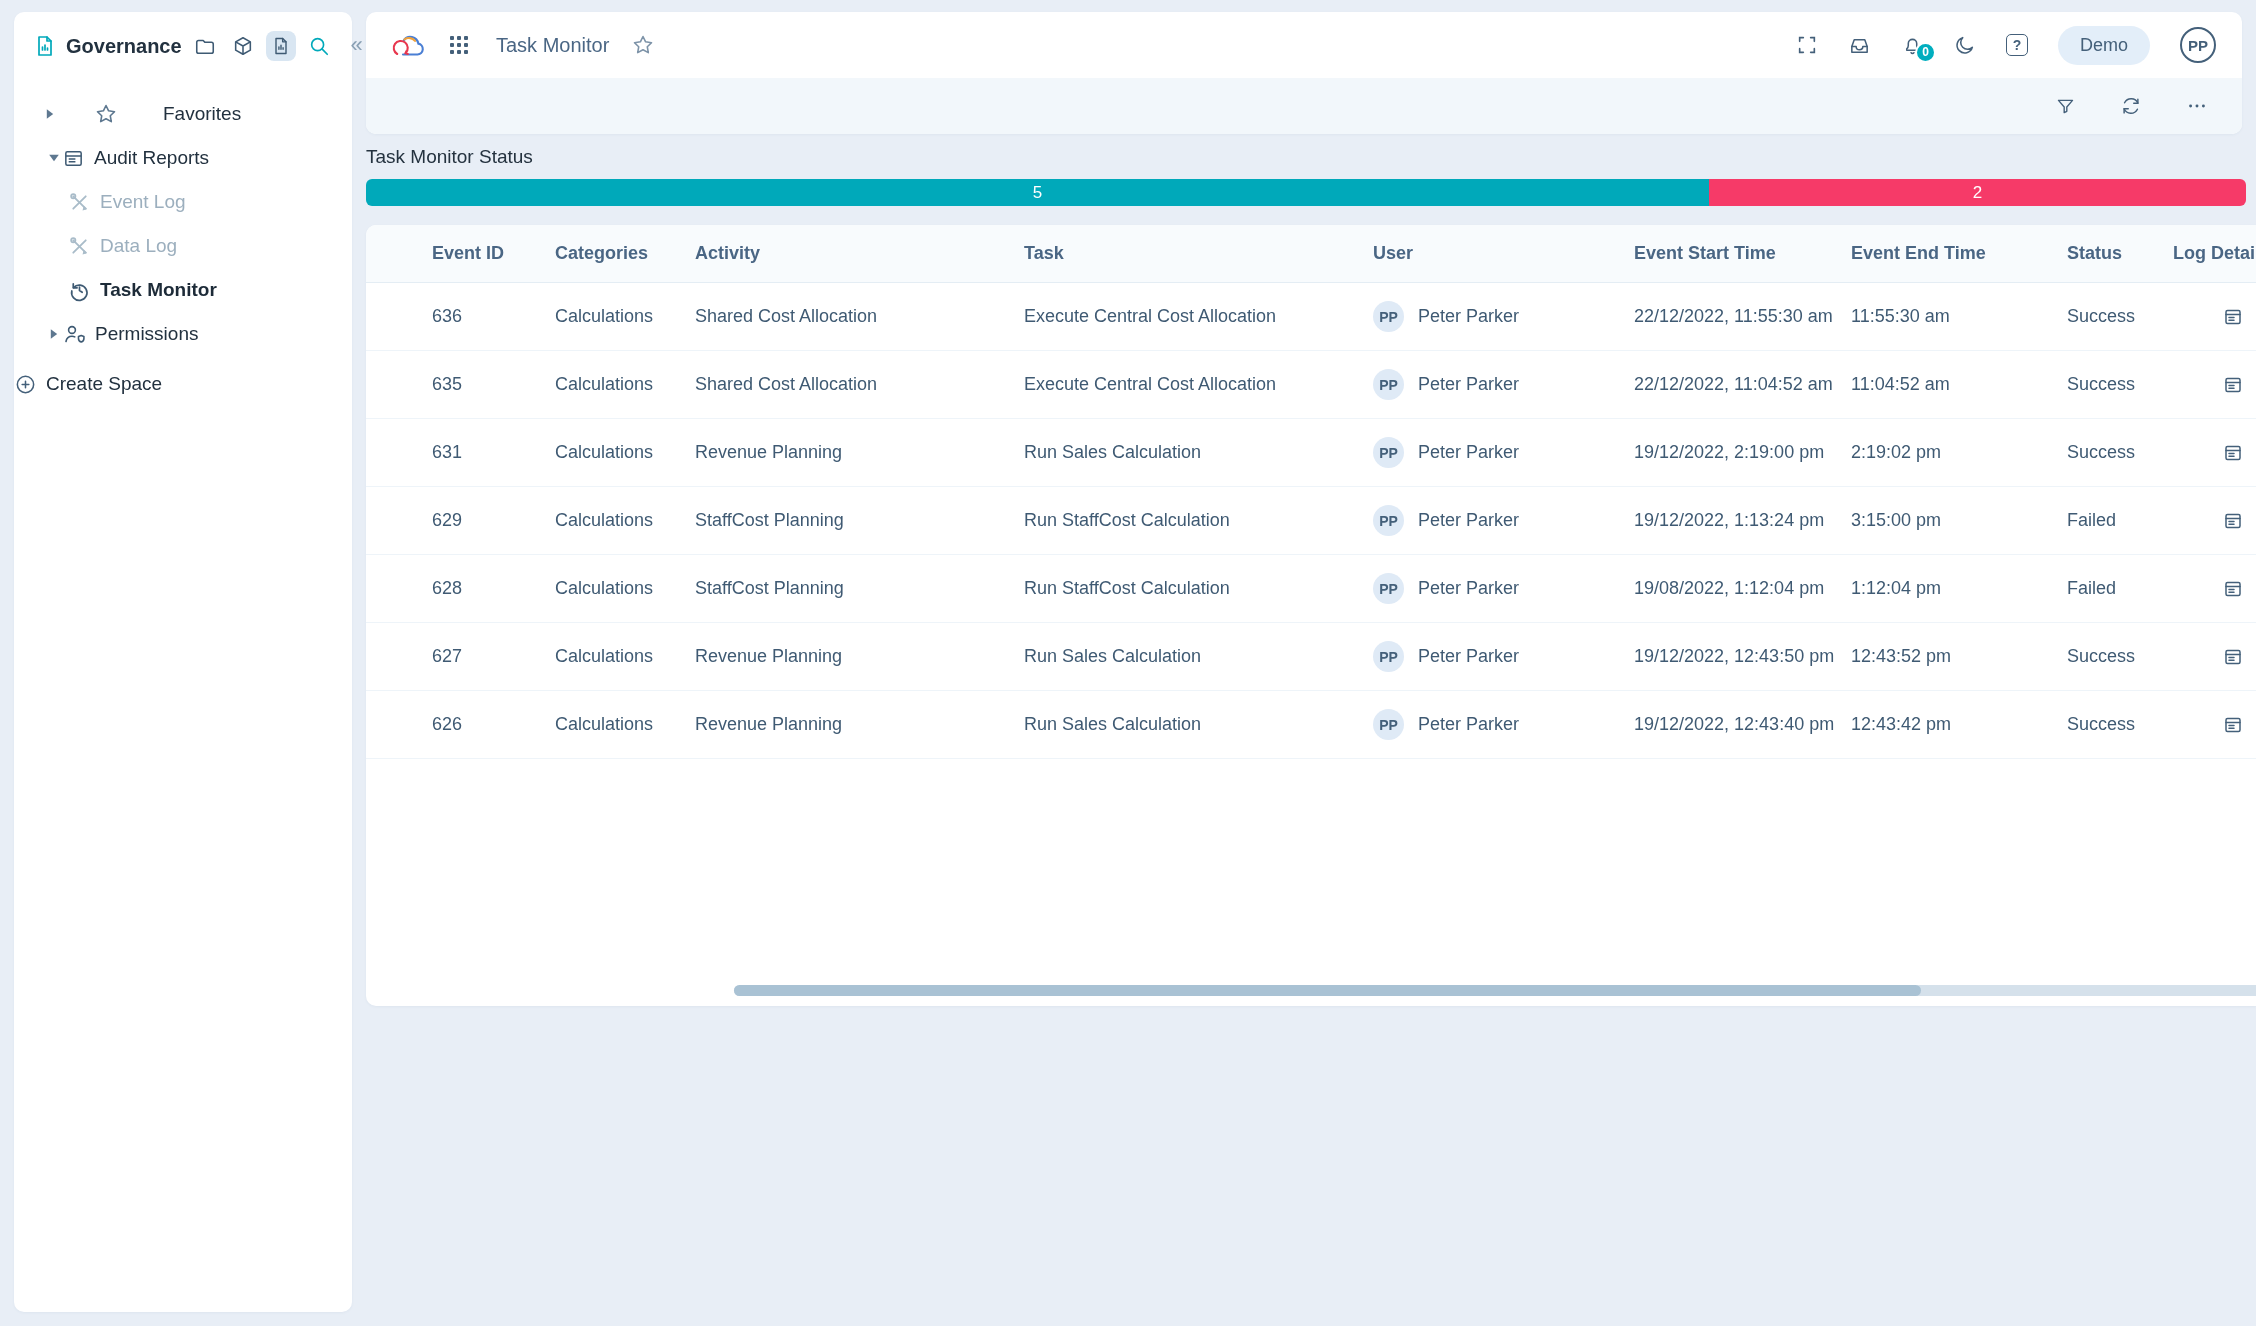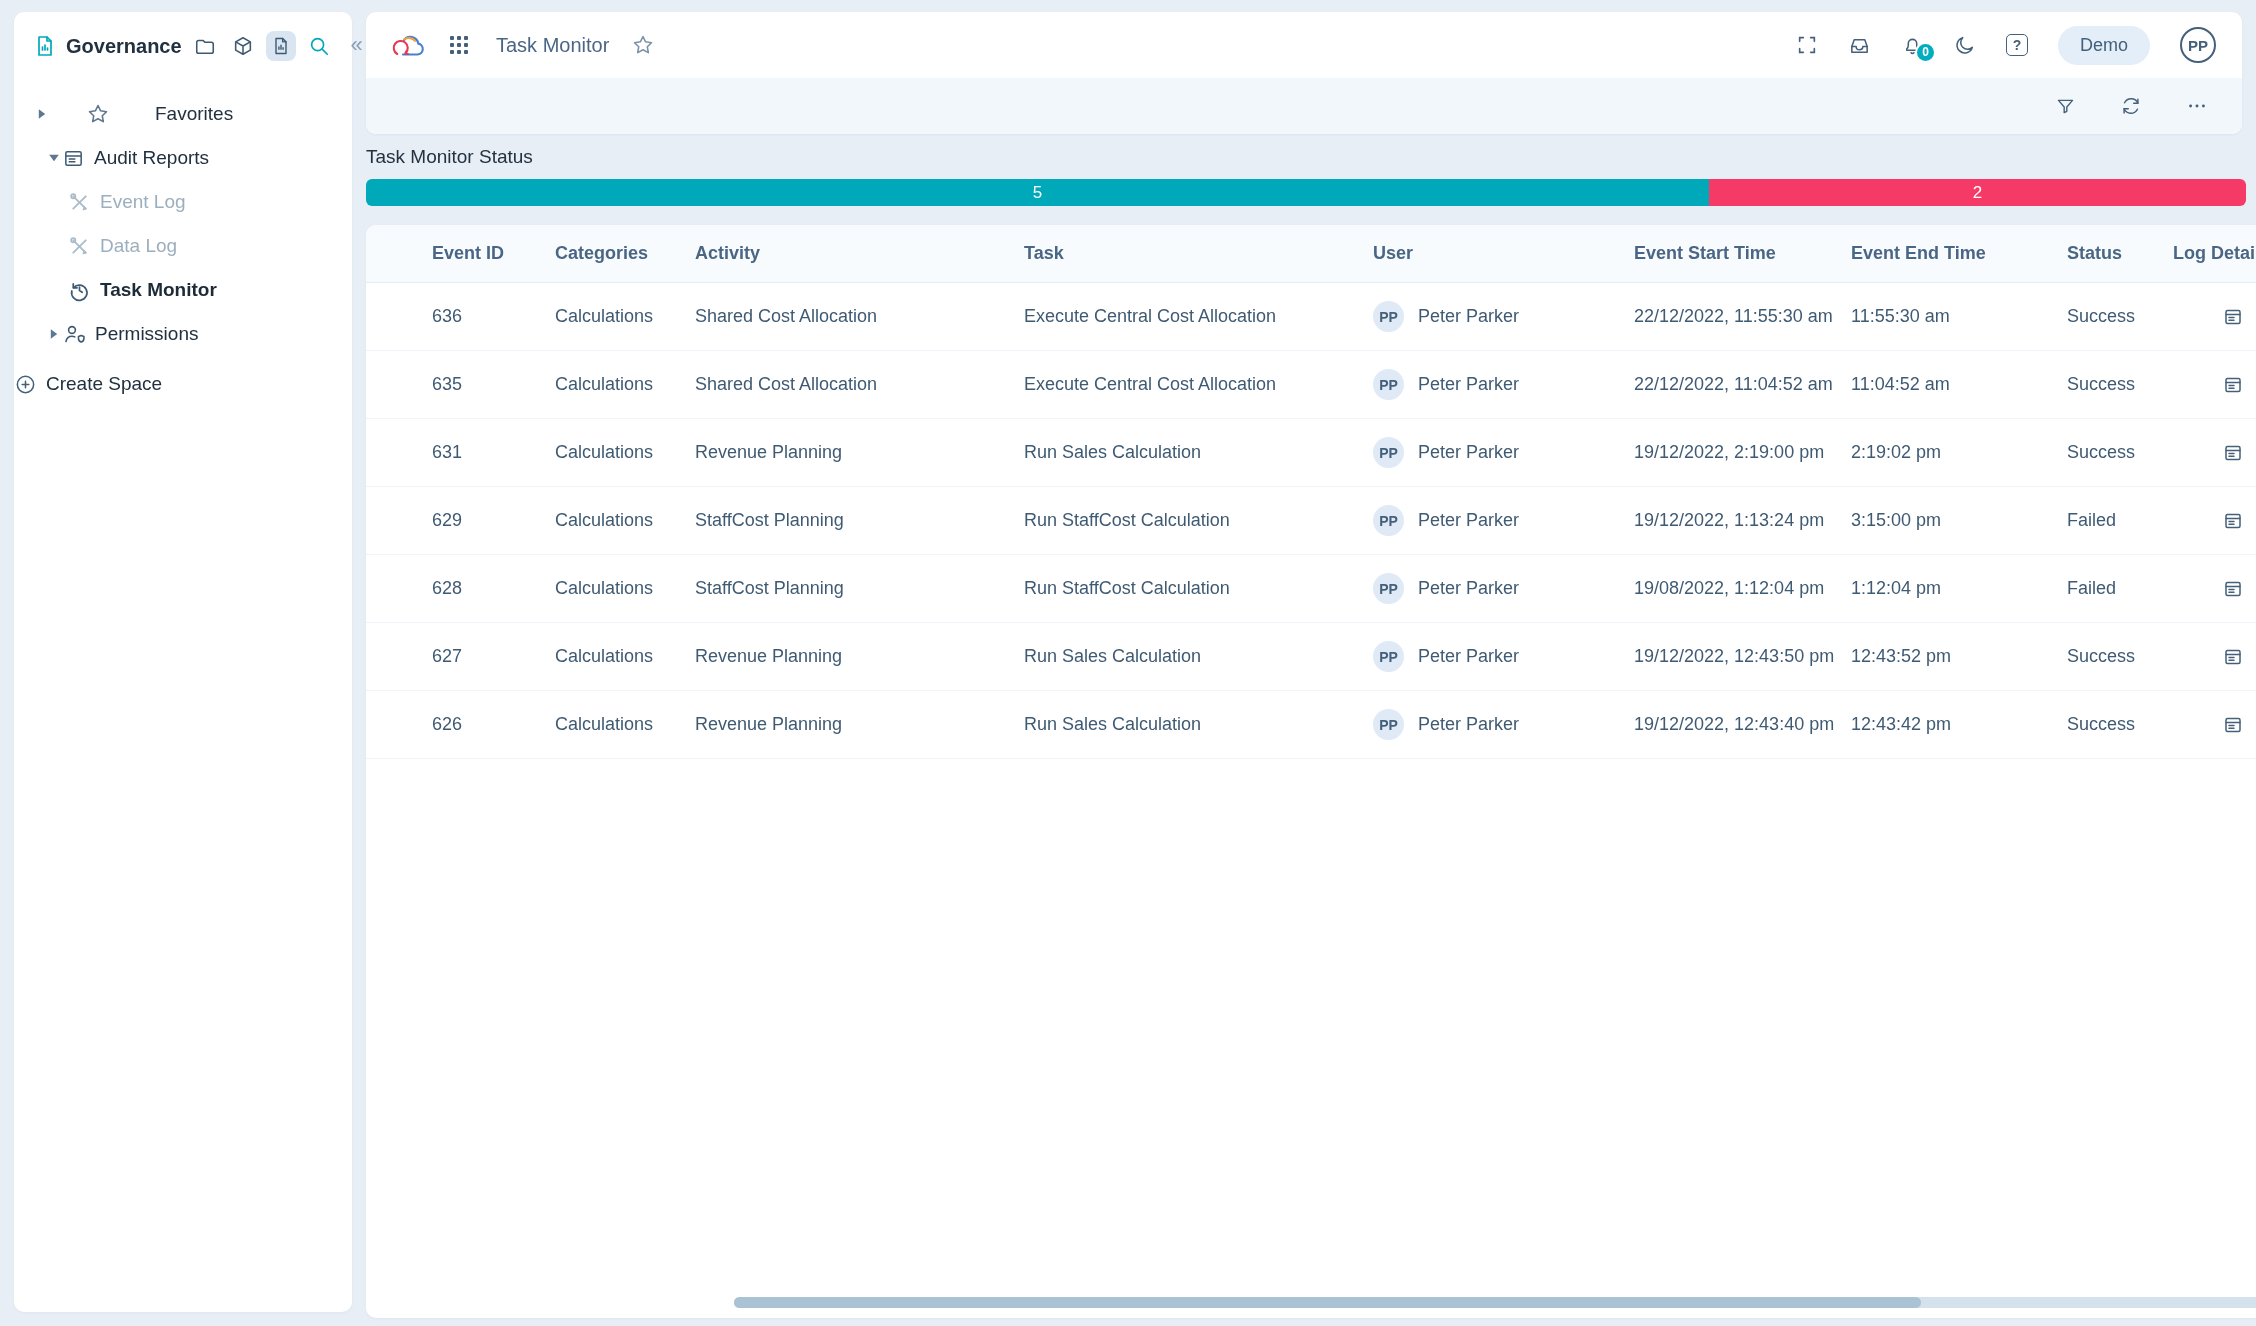--- a/index.html
+++ b/index.html
@@ -24,21 +24,21 @@
   .sb-title { font-size:20px; font-weight:700; color:#22313f; margin-right:auto; white-space:nowrap; }
   .sb-hicon { display:flex; align-items:center; justify-content:center; width:30px; height:30px; color:#3e5a73; cursor:pointer; flex:0 0 auto; }
   .sb-hicon.active { background:#d9e6f2; border-radius:8px; }
   .collapse-glyph { font-size:22px; color:#8aa0b4; line-height:1; padding-bottom:3px; }
   .teal { color:#00a9ba; }
 
   .tree { padding-top:16px; }
   .tree-item { display:flex; align-items:center; height:44px; cursor:pointer; font-size:19px; color:#22313f; font-weight:500; }
   .tree-item .caret { width:16px; display:flex; align-items:center; justify-content:center; flex:0 0 auto; }
   .tree-item .t-icon { display:flex; align-items:center; justify-content:center; margin-right:9px; color:#3e5a73; flex:0 0 auto; }
-  .lvl0 { padding-left:20px;gap:36px; }
+  .lvl0 { padding-left:28px;gap:36px; }
   .lvl1 { padding-left:32px; }
   .lvl2 { padding-left:54px; }
   .tree-item.disabled { color:#9cafbe; }
   .tree-item.disabled .t-icon { color:#a9bcc9; }
   .tree-item.active { color:#1d2b38; font-weight:600; }
   .caret-right { width:0; height:0; border-top:6px solid transparent; border-bottom:6px solid transparent; border-left:8px solid #5e7890; }
   .caret-down  { width:0; height:0; border-left:6px solid transparent; border-right:6px solid transparent; border-top:8px solid #5e7890; }
   .fp-badge {
     min-width:34px; height:25px; border:1.5px solid #8aa5bd; border-radius:6px;
     display:flex; align-items:center; justify-content:center;
@@ -83,21 +83,21 @@
   
   .status-title { position:absolute; left:366px; top:146px; font-size:19px; color:#24323f; }
   .status-bar {
     position:absolute; left:366px; top:179px; width:1880px; height:27px;
     display:flex; border-radius:6px; overflow:hidden;
   }
   .status-seg { display:flex; align-items:center; justify-content:center; color:#fff; font-size:17px; }
 
   
   .tablecard {
-    position:absolute; left:366px; top:225px; width:1890px; height:1093px;
+    position:absolute; left:366px; top:225px; width:1890px; height:781px;
     border-radius:10px 0 0 10px; overflow:hidden;
   }
   .t-grid {
     display:grid;
     grid-template-columns:66px 123px 140px 329px 349px 261px 217px 216px 106px 140px;
     width:1947px; align-items:center;
   }
   .t-head { height:58px; background:#f8fbfd; border-bottom:1px solid #e4edf4;
     font-size:18px; font-weight:700; color:#4a6684; }
   .t-row { height:68px; border-bottom:1px solid #eef4f9; font-size:18px; color:#3f5a73; cursor:pointer; }

